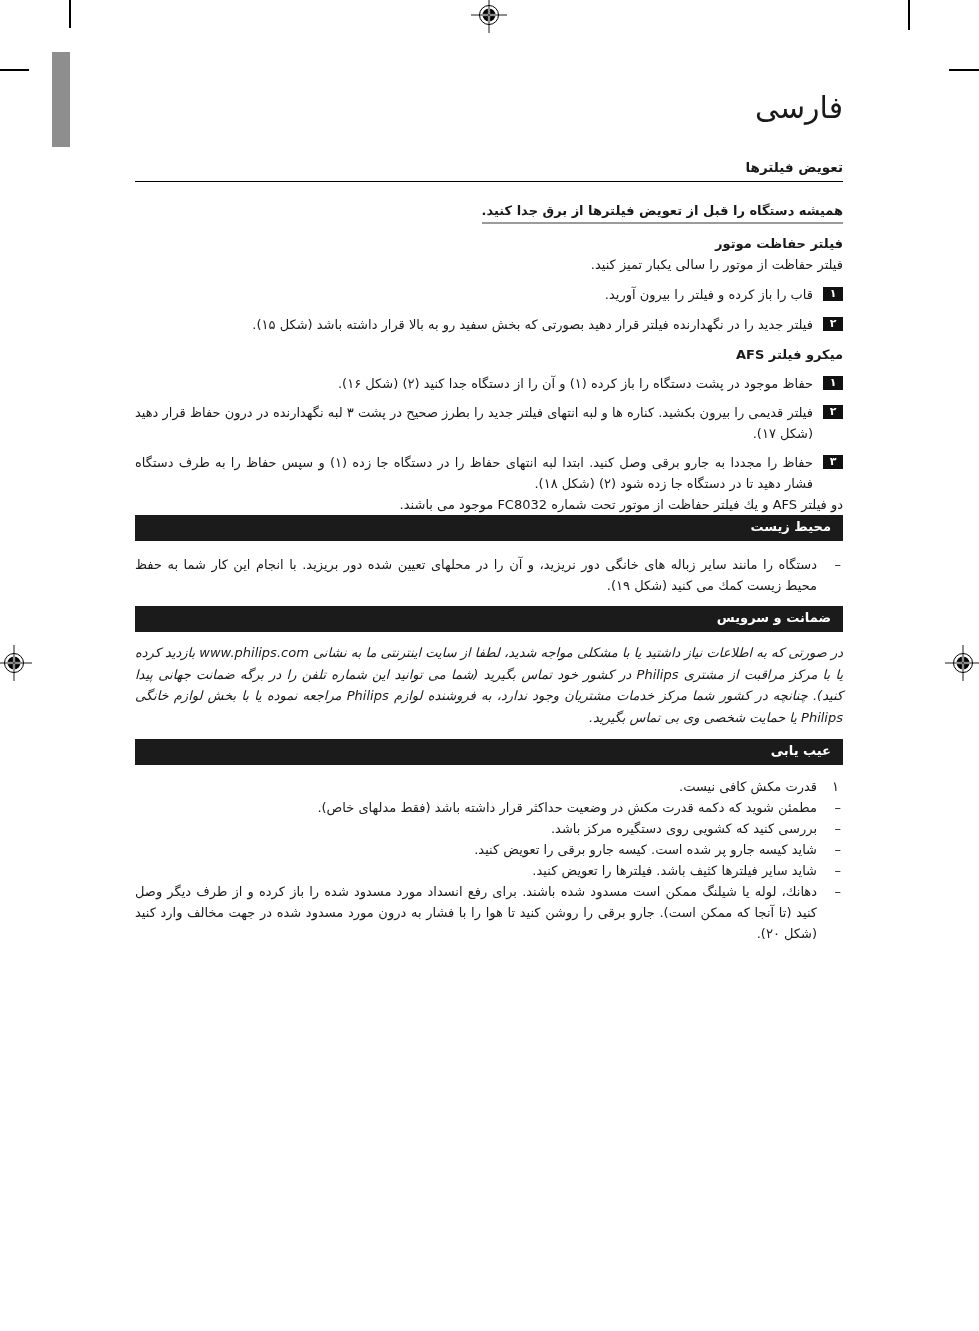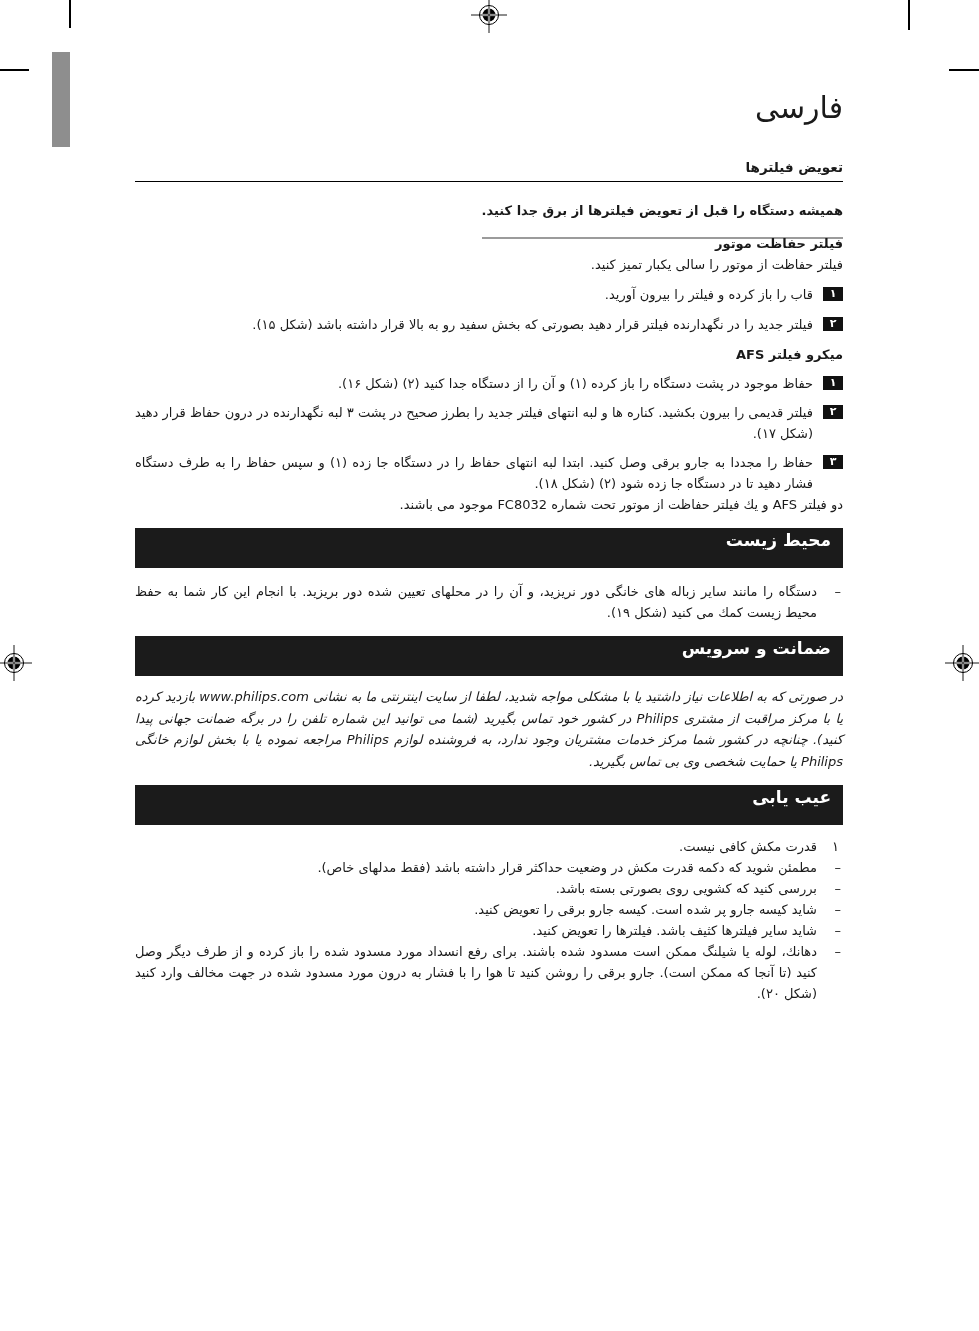--- a/index.html
+++ b/index.html
@@ -14,35 +14,35 @@
   
   .content {
     position:absolute; left:135px; top:88px; width:708px;
     direction:rtl; text-align:right;
     font-size:13px; line-height:21px;
   }
   .lang-title { font-size:30px; line-height:40px; margin:0 0 30px 0; }
   .section-title { font-size:13.5px; font-weight:bold; line-height:18px;text-align:right; }
   .rule { border-top:1.6px solid #000; margin-top:5px; }
   .warning { margin:19px 0 0 0; line-height:20px; }
-  .warning span { font-weight:bold; border-bottom:2.5px solid #9b9b9b; padding-bottom:19px; }
+  .warning span { font-weight:bold; border-bottom:2.5px solid #9b9b9b; padding-bottom:4px; }
   h3 { font-size:13px; font-weight:bold; line-height:20px; margin:0; }
   .mt13 { margin-top:13px; } .mt10 { margin-top:10px; } .mt11 { margin-top:11px; }
   p { margin:0; }
   .step { position:relative; padding-right:30px; margin-top:9px; text-align:justify; }
   .step.tight { margin-top:8px; }
   .step-text { font-weight:normal; }
   .badge {
     position:absolute; right:0; top:3px; width:20px; height:14px;
     background:#111; color:#fff; font-size:11px; line-height:14px;
     text-align:center; font-weight:bold;
   }
   .bar {
     height:24px; line-height:24px; background:#1b1b1b; color:#fff;
-    font-weight:bold; font-size:17px; padding:0 12px 16px 0; margin-top:13px;
+    font-weight:bold; font-size:13px; padding:0 12px 2px 0; 
   }
   .dash-item { position:relative; padding-right:26px; text-align:justify; }
   .dash-item .marker { position:absolute; right:2px; top:0; }
   .num-item { position:relative; padding-right:26px; }
   .num-item .marker { position:absolute; right:4px; top:0; }
   .para { text-align:justify; line-height:21.5px;font-style:italic; }
 </style>
 </head>
 <body>
 
@@ -142,21 +142,21 @@
     <div class="num-item mt11">
       <span class="marker">۱</span>
       <span>قدرت مکش کافی نیست.</span>
     </div>
     <div class="dash-item">
       <span class="marker">–</span>
       <span>مطمئن شوید که دکمه قدرت مکش در وضعیت حداکثر قرار داشته باشد (فقط مدلهای خاص).</span>
     </div>
     <div class="dash-item">
       <span class="marker">–</span>
-      <span>بررسی کنید که کشویی روی بصورتی بسته باشد.</span>
+      <span>بررسی کنید که کشویی روی دستگیره مرکز باشد.</span>
     </div>
     <div class="dash-item">
       <span class="marker">–</span>
       <span>شاید کیسه جارو پر شده است. کیسه جارو برقی را تعویض کنید.</span>
     </div>
     <div class="dash-item">
       <span class="marker">–</span>
       <span>شاید سایر فیلترها کثیف باشد. فیلترها را تعویض کنید.</span>
     </div>
     <div class="dash-item">

